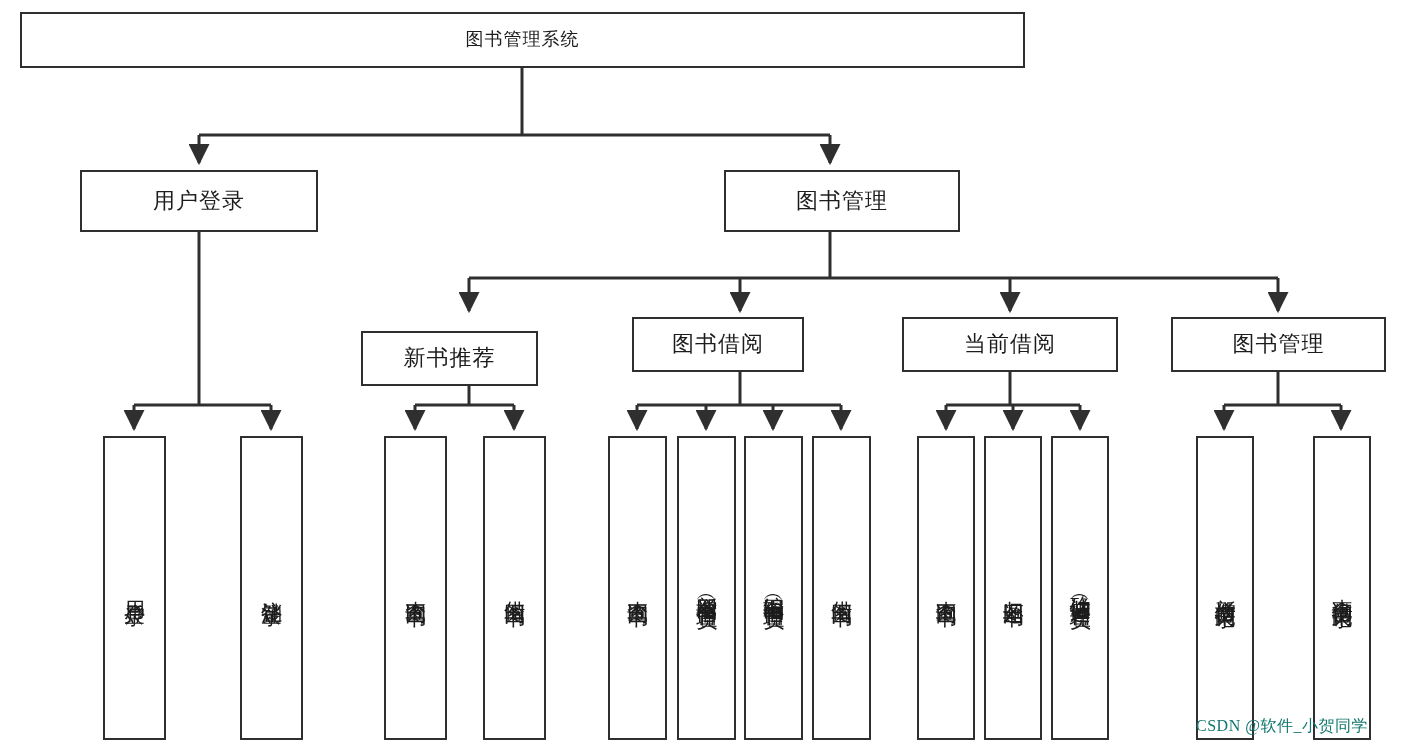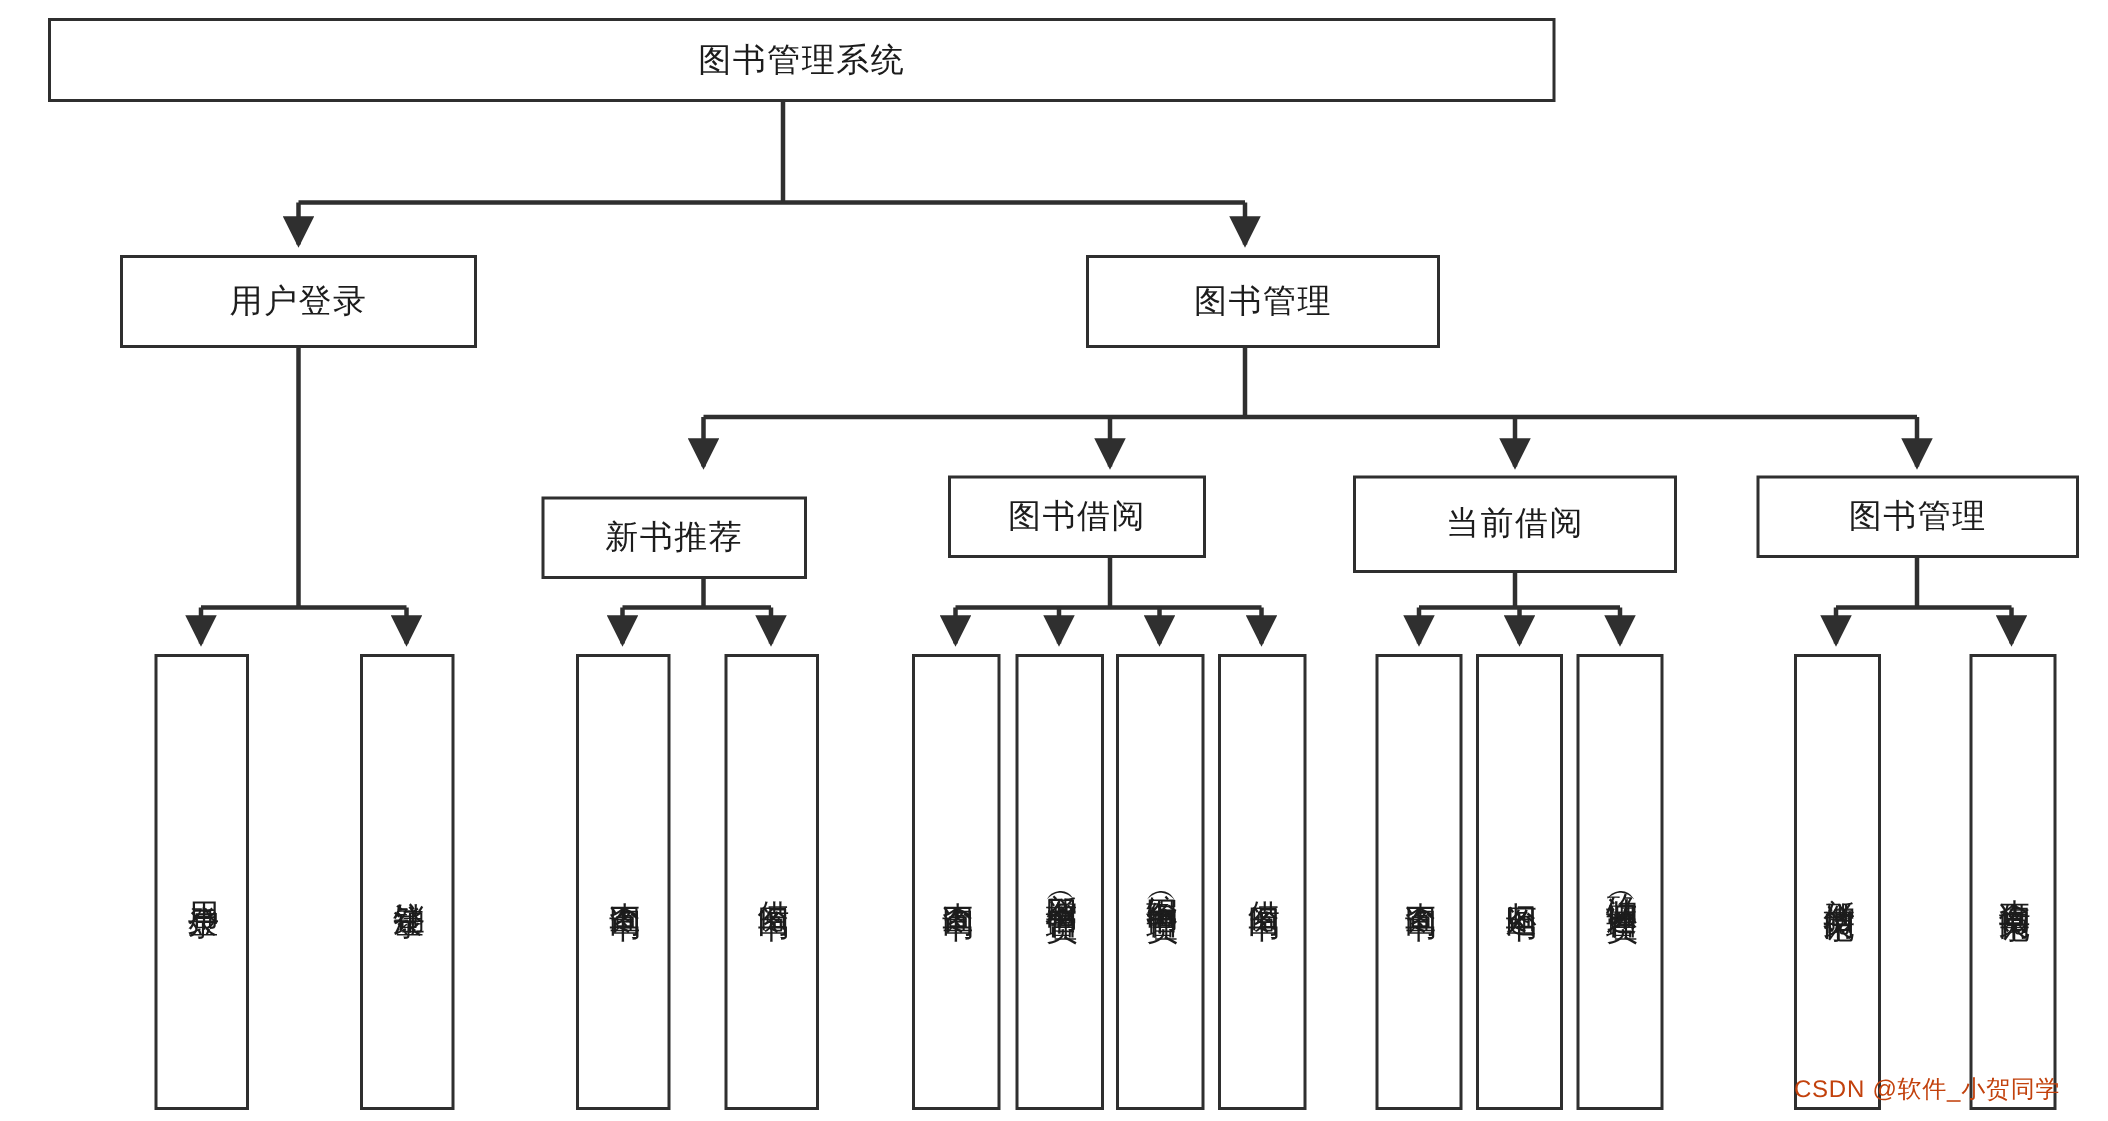--- a/index.html
+++ b/index.html
@@ -36,22 +36,21 @@
     justify-content: center;
     color: #1c1c1c;
   }
   .node.horiz {
     font-size: 22px;
     letter-spacing: 1px;
     line-height: 1.2;
     text-align: center;
   }
   .node.root {
-    font-size: 22px;
-    margin-left: 12px;
+    font-size: 18px;
   }
   .node.vert {
     writing-mode: vertical-rl;
     text-orientation: upright;
     font-size: 21px;
     line-height: 1.45;
     letter-spacing: 2px;
     padding: 6px 0;
     text-align: center;
     white-space: nowrap;
@@ -59,24 +58,24 @@
   .node.vert > .vlabel {
     writing-mode: vertical-rl;
     text-orientation: upright;
     display: block;
   }
   .watermark {
     position: absolute;
     left: 1196px;
     top: 716px;
     font-size: 16px;
-    color: #c2410c;
+    color: #0f766e;
     white-space: nowrap;
     letter-spacing: 0.5px;
-    font-family: Liberation Sans, sans-serif;
+    font-family: Liberation Serif, serif;
   }
 </style>
 </head>
 <body>
 
 <div id="diagram">
 
   <svg id="edges" viewBox="0 0 1405 747" xmlns="http://www.w3.org/2000/svg">
     <defs>
       <marker id="arrow" viewBox="0 0 10 10" refX="9" refY="5" markerWidth="7" markerHeight="7" orient="auto-start-reverse">
@@ -140,21 +139,21 @@
   </div>
 
   <div class="node horiz" style="left:361px; top:331px; width:177px; height:55px;">
     <span>新书推荐</span>
   </div>
 
   <div class="node horiz" style="left:632px; top:317px; width:172px; height:55px;">
     <span>图书借阅</span>
   </div>
 
-  <div class="node horiz" style="left:902px; top:317px; width:216px; height:65px;font-family:Liberation Serif, serif;">
+  <div class="node horiz" style="left:902px; top:317px; width:216px; height:55px;font-family:Liberation Serif, serif;">
     <span>当前借阅</span>
   </div>
 
   <div class="node horiz" style="left:1171px; top:317px; width:215px; height:55px;">
     <span>图书管理</span>
   </div>
 
   <div class="node vert" style="left:103px; top:436px; width:63px; height:304px;">
     <span class="vlabel">用户登录</span>
   </div>

